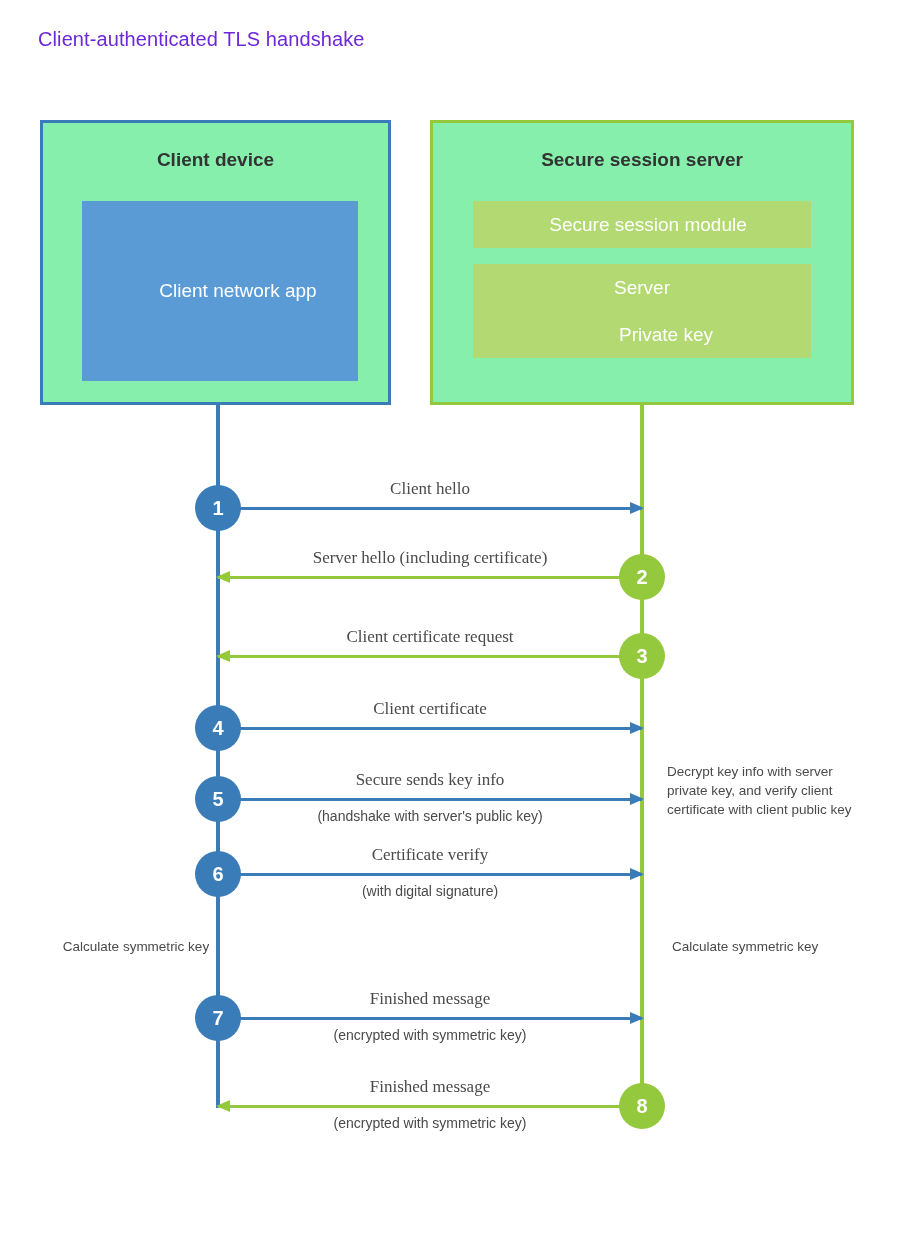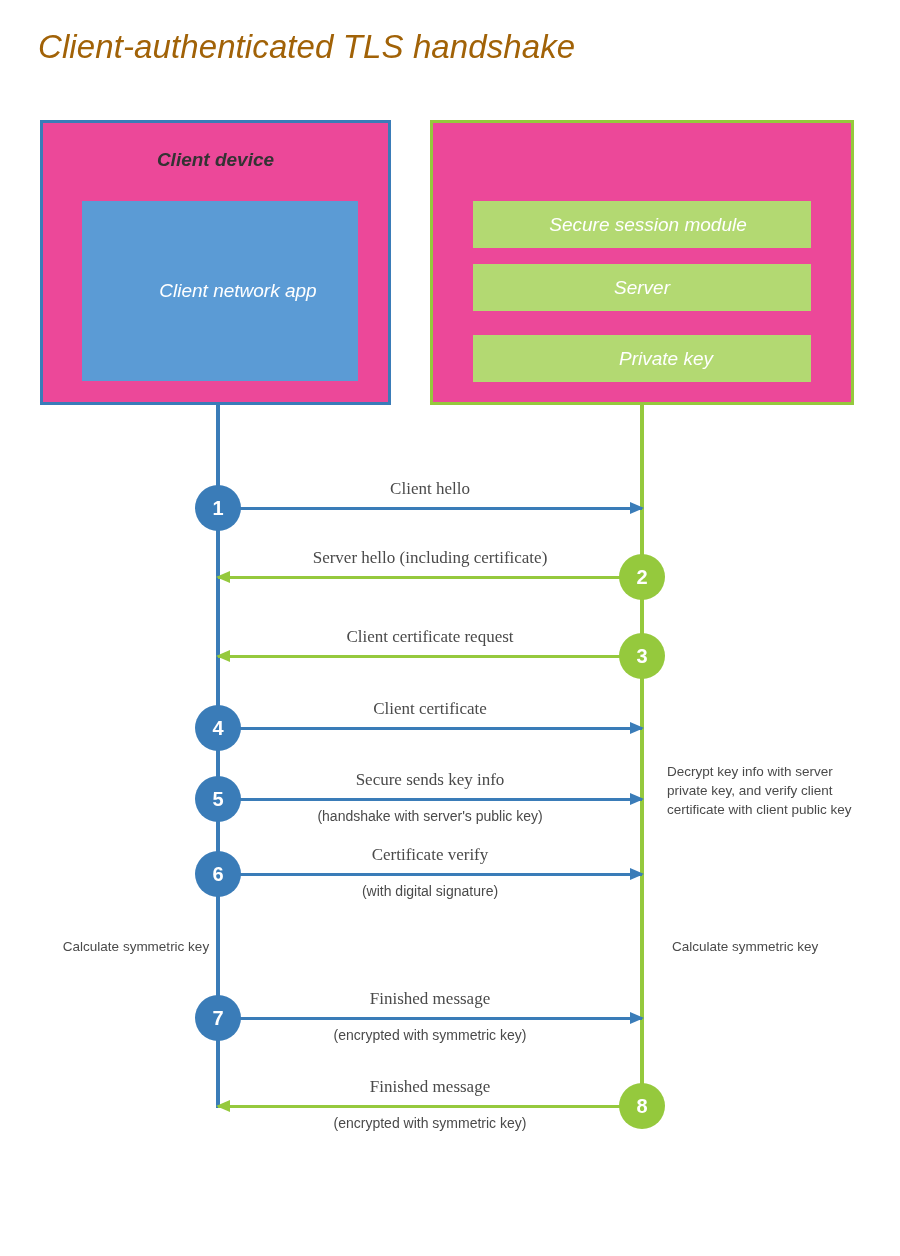--- a/index.html
+++ b/index.html
@@ -13,34 +13,32 @@
     position: relative;
     font-family: "Liberation Sans", sans-serif;
     color: #404040;
     overflow: hidden;
   }
 
   #diagram-title {
     position: absolute;
     left: 38px;
     top: 28px;
-    font-size: 33px;
+    font-size: 20px;
     font-weight: 400;
-    color: #a16207;
+    color: #6d28d9;
     letter-spacing: 0.1px;
     white-space: nowrap;
-    font-style: italic;
   }
 
   
   .participant-box {
     position: absolute;
-    background: #ec4899;
+    background: #86efac;
     box-sizing: border-box;
-    font-style: italic;
   }
   #client-device-box {
     left: 40px;
     top: 120px;
     width: 351px;
     height: 285px;
     border: 3px solid #3A7CB8;
   }
   #server-box {
     left: 430px;
@@ -86,21 +84,21 @@
     background: #B3D972;
     color: #ffffff;
     font-size: 19px;
     display: flex;
     align-items: center;
     justify-content: center;
     box-sizing: border-box;
   }
   #server-block-0 { top: 78px; padding-left: 12px; }
   #server-block-1 { top: 141px; }
-  #server-block-2 { top: 212px; padding-left: 48px; }
+  #server-block-2 { top: 188px; padding-left: 48px; }
 
   
   .lifeline {
     position: absolute;
     width: 4px;
   }
   #client-lifeline {
     left: 216px;
     top: 403px;
     height: 705px;
@@ -219,20 +217,21 @@
 <body>
 
 <div id="diagram-title">Client-authenticated TLS handshake</div>
 
 <div id="client-device-box" class="participant-box">
   <div class="participant-title">Client device</div>
   <div id="client-app-block">Client network app</div>
 </div>
 
 <div id="server-box" class="participant-box">
+  <div class="participant-title">Secure session server</div>
   <div id="server-block-0" class="server-block">Secure session module</div>
   <div id="server-block-1" class="server-block">Server</div>
   <div id="server-block-2" class="server-block">Private key</div>
 </div>
 
 <div id="client-lifeline" class="lifeline"></div>
 <div id="server-lifeline" class="lifeline"></div>
 
 <div class="message-row" style="top:507px;">
   <div class="msg-label">Client hello</div>

